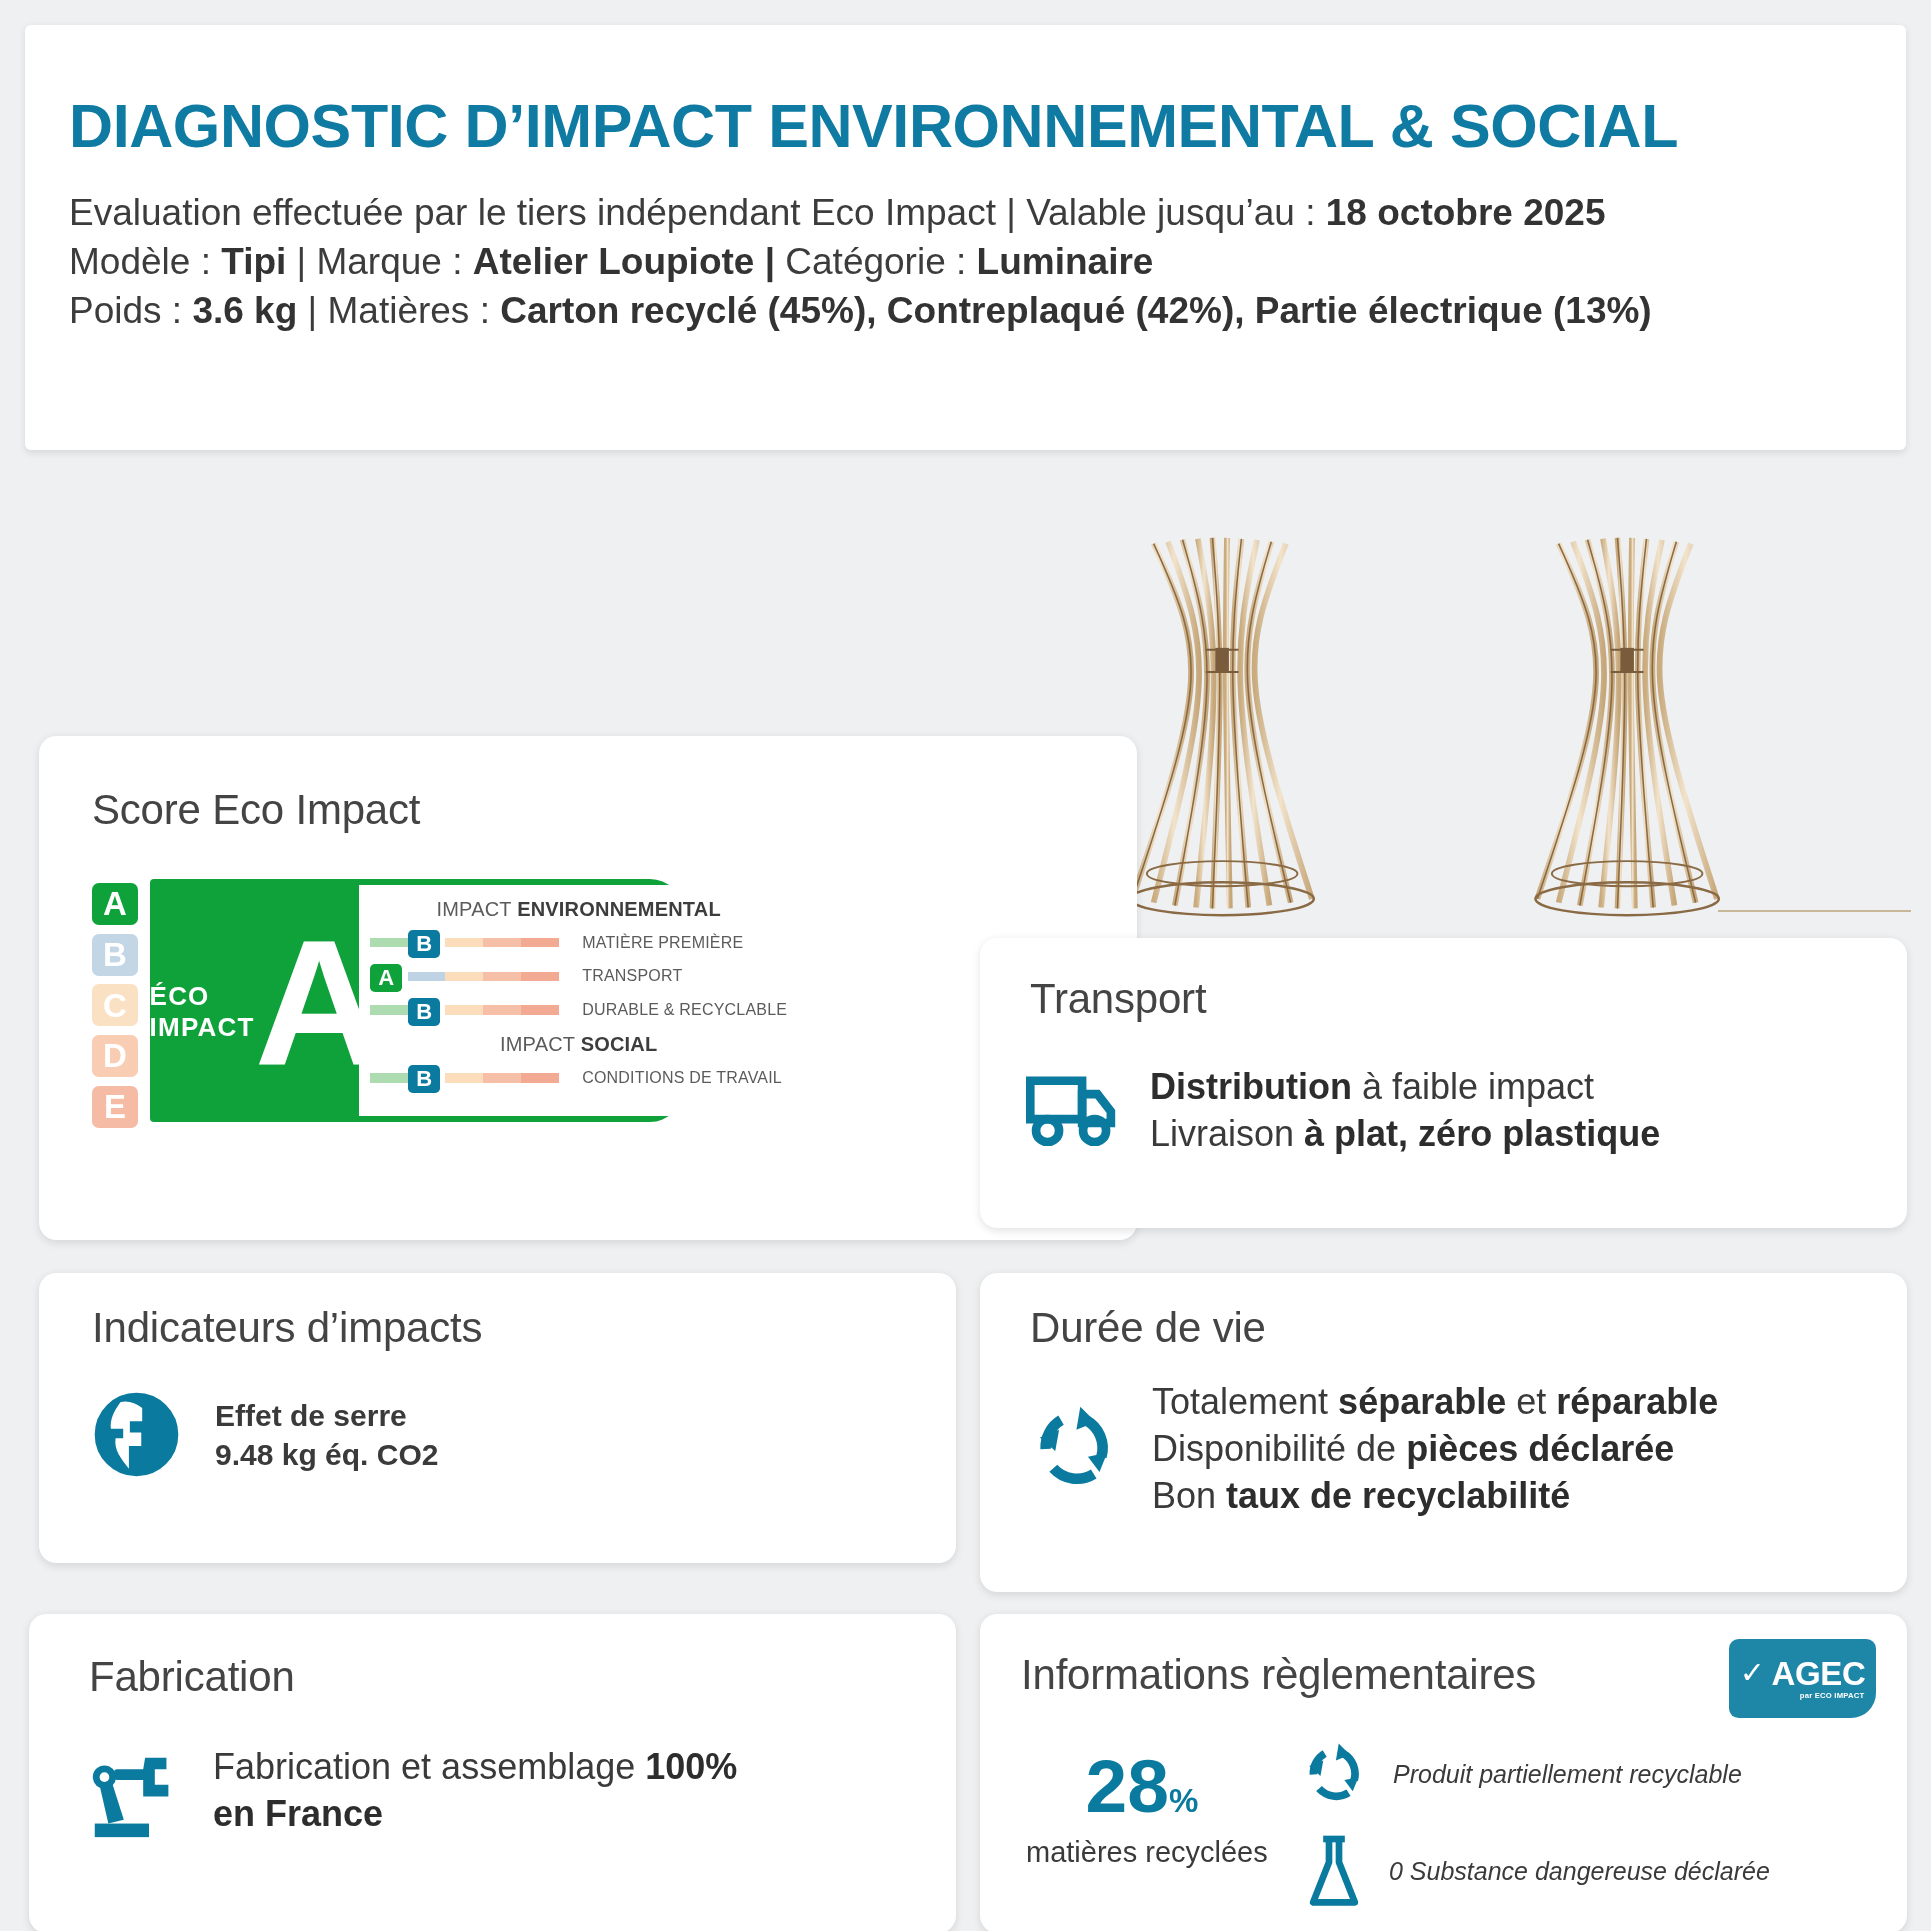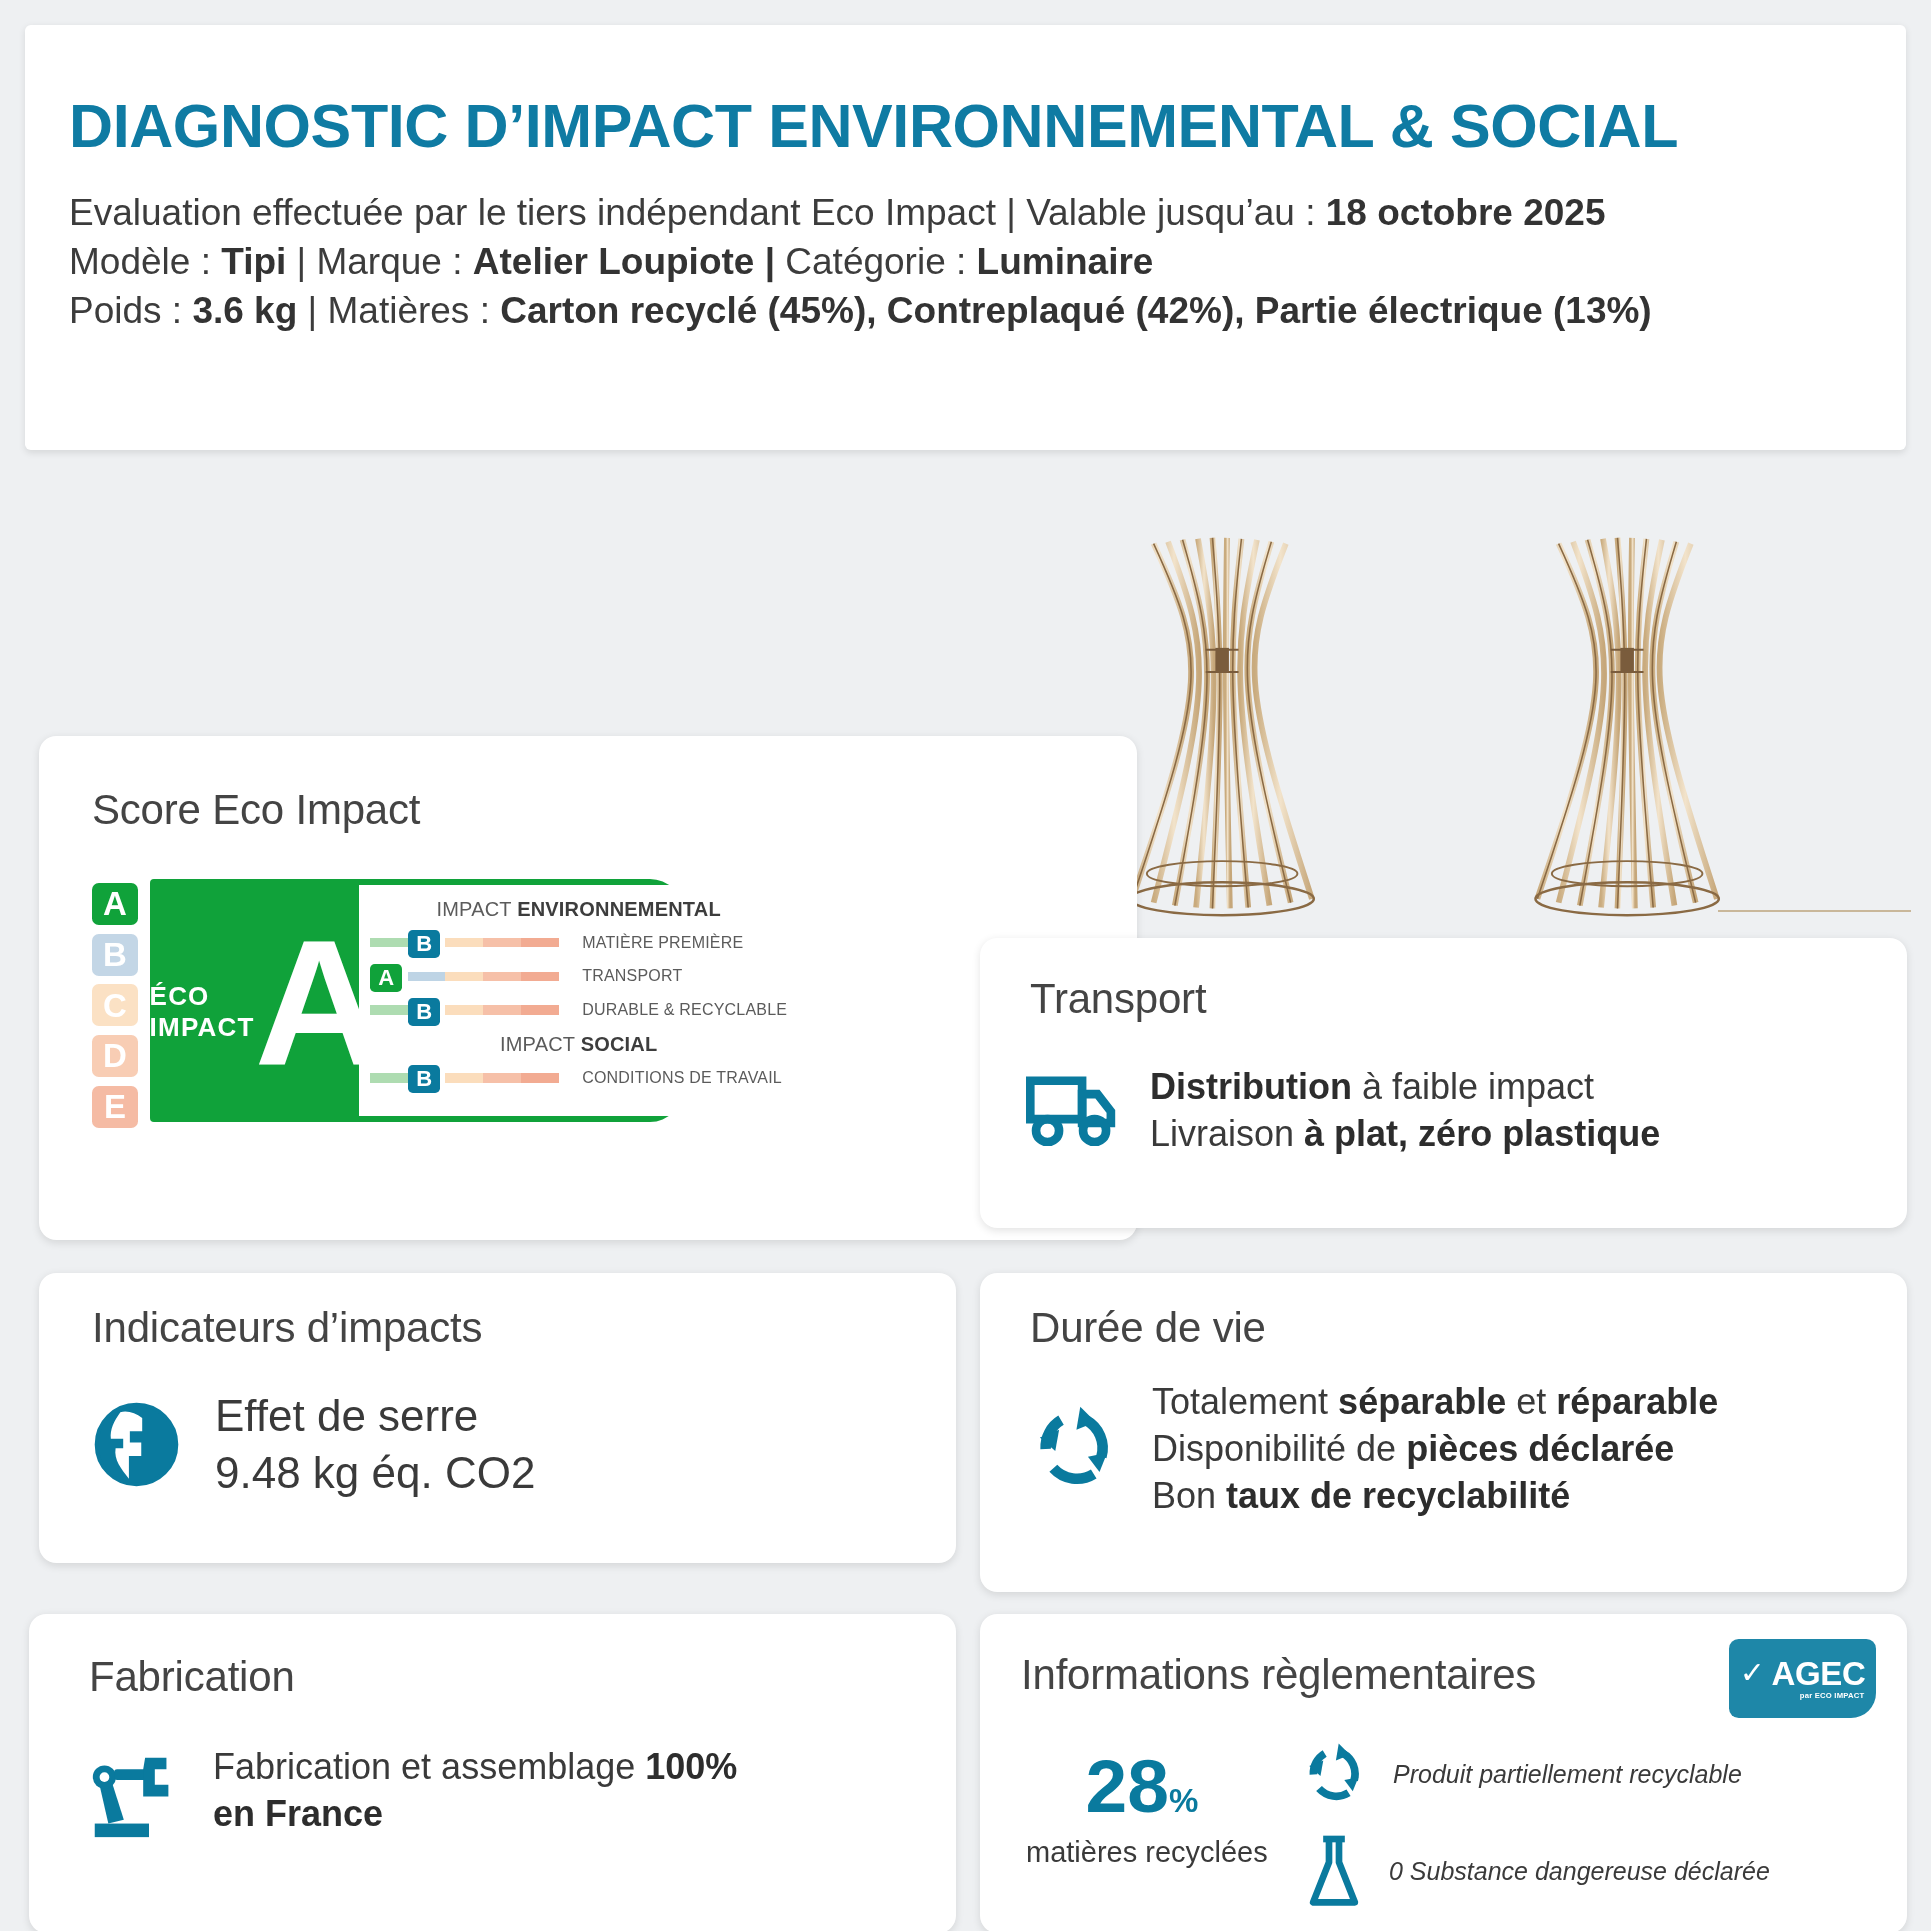--- a/index.html
+++ b/index.html
@@ -352,21 +352,21 @@
   <div class="card" id="card-indic">
     <div class="card-title" style="position:absolute; left:53px; top:31px;">Indicateurs d’impacts</div>
     <div class="icon-row" style="position:absolute; left:50px; top:114px;">
       <span style="margin-right:31px;">
         <svg width="95" height="95" viewBox="0 0 100 100">
           <circle cx="50" cy="50" r="42" fill="#0a7a9e"></circle>
           <path d="M33 16 C 26 26, 22 34, 23 44 L 36 44 L 36 54 L 28 54 C 26 66, 34 76, 42 86 L 42 62 L 55 62 L 55 48 L 43 48 L 43 36 L 56 36 L 56 22 C 49 17, 41 14, 33 16 Z" fill="#ffffff"></path>
           <circle cx="50" cy="50" r="42" fill="none" stroke="#0a7a9e" stroke-width="4"></circle>
         </svg>
       </span>
-      <div class="card-body-text" style="font-size:44px;">
+      <div class="card-body-text" style="font-size:30px;font-weight:bold;">
         <div>Effet de serre</div>
         <div>9.48 kg éq. CO2</div>
       </div>
     </div>
   </div>
 
   <div class="card" id="card-duree">
     <div class="card-title" style="position:absolute; left:50px; top:31px;">Durée de vie</div>
     <div class="icon-row" style="position:absolute; left:46px; top:106px;">
       <span style="margin-right:29px;">

